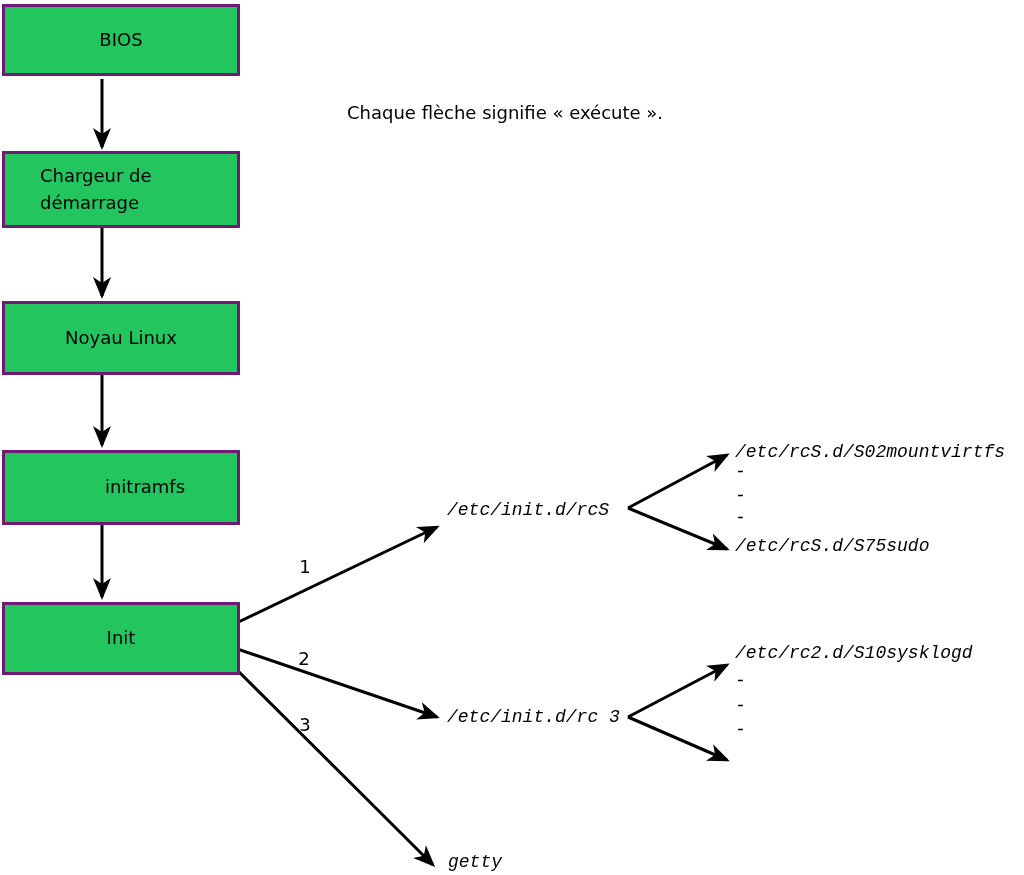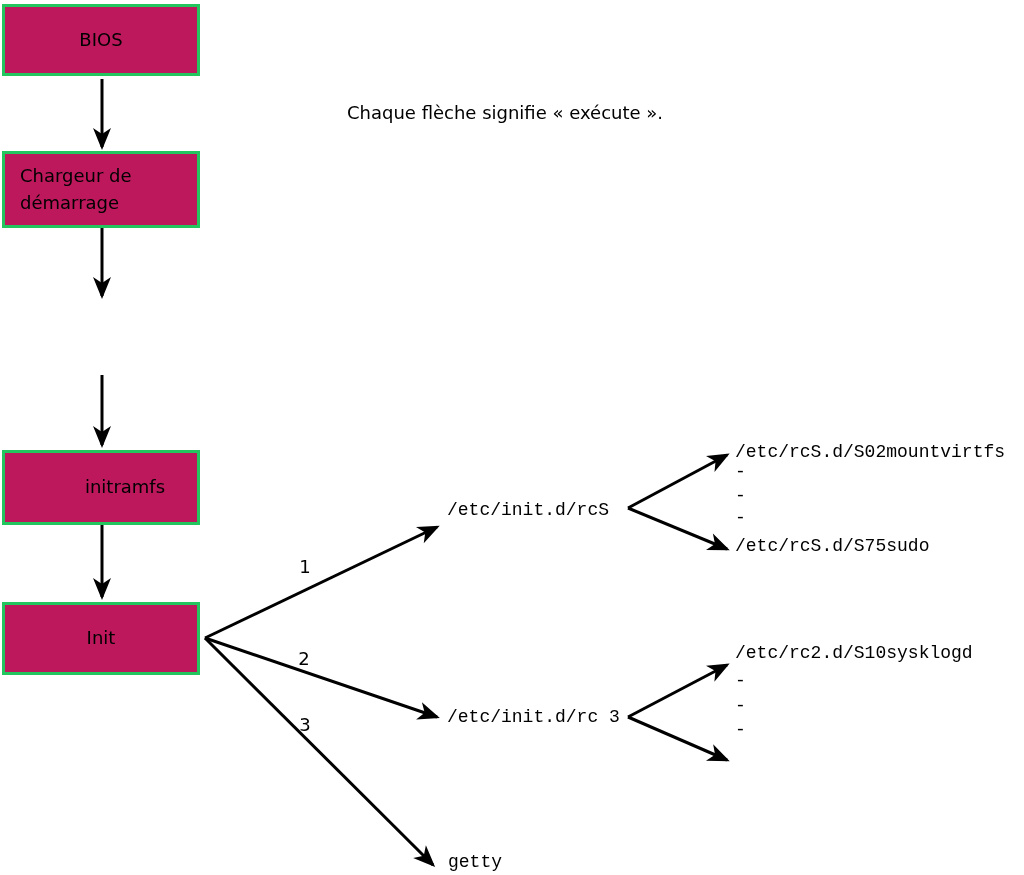--- a/index.html
+++ b/index.html
@@ -14,24 +14,24 @@
   }
   svg.lines {
     position: absolute;
     left: 0; top: 0;
     width: 1024px; height: 875px;
   }
   svg.lines line { stroke: #000000; stroke-width: 3; }
   .box {
     position: absolute;
     left: 2px;
-    width: 198px;
+    width: 238px;
     box-sizing: border-box;
-    border: 3px solid #22c55e;
-    background: #be185d;
+    border: 3px solid #701a75;
+    background: #22c55e;
     display: flex;
     align-items: center;
     justify-content: center;
   }
   .box .label {
     font-size: 18px;
     line-height: 1.45;
     text-align: left;
     max-width: 170px;
   }
@@ -46,20 +46,21 @@
     position: absolute;
     font-size: 18px;
     transform: translate(-50%, -50%);
   }
   .mono {
     position: absolute;
     font-family: "Liberation Mono", monospace;
     font-size: 18px;
     white-space: pre;
     transform: translateY(-50%);
+    font-style: italic;
   }
 </style>
 </head>
 <body>
 
 <div class="canvas">
 
   <svg class="lines" xmlns="http://www.w3.org/2000/svg">
     <defs>
       <marker id="ah" markerUnits="userSpaceOnUse" markerWidth="26" markerHeight="24" refX="20" refY="11" orient="auto">
@@ -84,20 +85,23 @@
   </svg>
 
   <div class="note">Chaque flèche signifie « exécute ».</div>
 
   <div class="box" style="top:4px;   height:72px;">
     <span class="label">BIOS</span>
   </div>
   <div class="box" style="top:151px; height:77px;padding-left:8px;">
     <span class="label">Chargeur de démarrage</span>
   </div>
+  <div class="box" style="top:301px; height:74px;">
+    <span class="label">Noyau Linux</span>
+  </div>
   <div class="box" style="top:450px; height:75px;padding-left:48px;">
     <span class="label">initramfs</span>
   </div>
   <div class="box" style="top:602px; height:73px;">
     <span class="label">Init</span>
   </div>
 
   <div class="num" style="left:305px; top:566px;">1</div>
   <div class="num" style="left:304px; top:658px;">2</div>
   <div class="num" style="left:305px; top:724px;">3</div>

